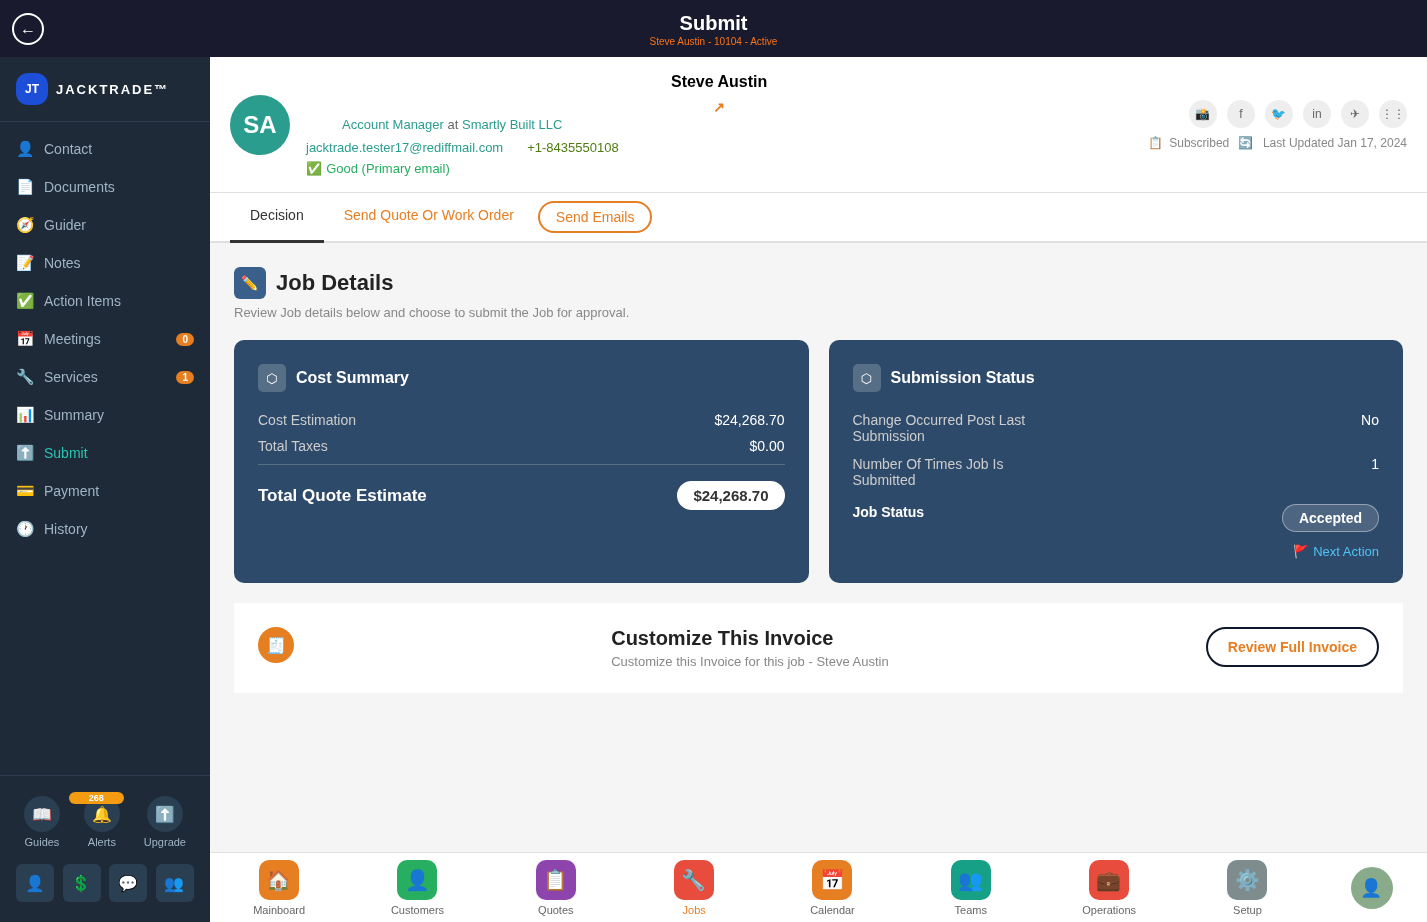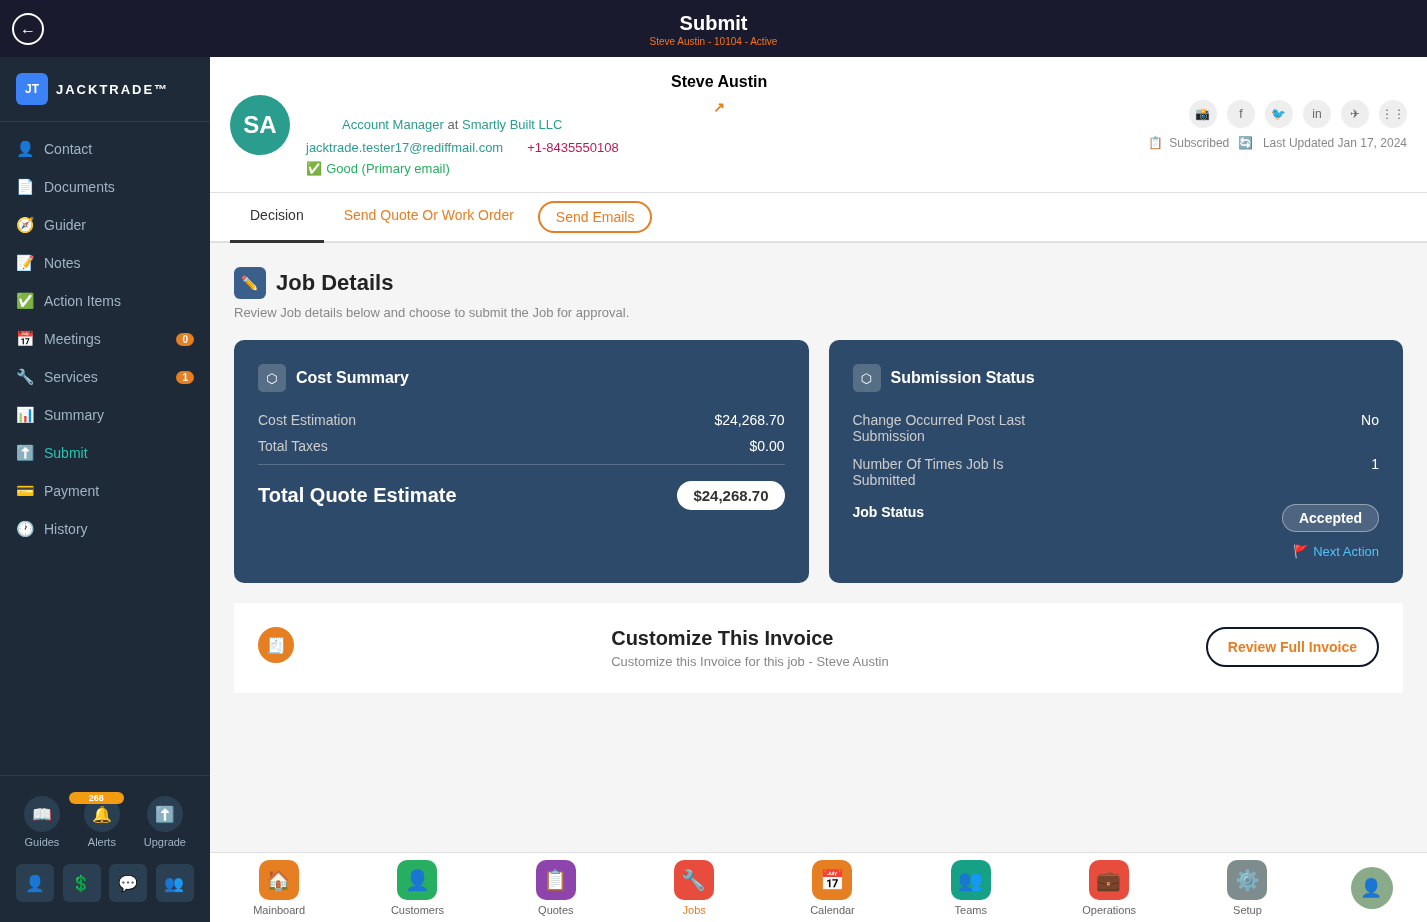--- a/index.html
+++ b/index.html
@@ -41,21 +41,21 @@
       overflow-y: auto;
     }
     .sidebar-logo {
       padding: 16px;
       display: flex;
       align-items: center;
       gap: 8px;
       border-bottom: 1px solid #2d3d4f;
     }
     .logo-icon {
-      width: 32px; height: 32px; background: #3b82f6; border-radius: 6px;
+      width: 32px; height: 32px; background: #1d4ed8; border-radius: 12px;
       display: flex; align-items: center; justify-content: center;
       font-weight: bold; font-size: 12px; color: white;
     }
     .logo-text { font-weight: 700; font-size: 13px; letter-spacing: 2px; color: white; }
 
     .sidebar-nav { flex: 1; padding: 8px 0; }
     .sidebar-item {
       display: flex; align-items: center; padding: 10px 16px;
       cursor: pointer; color: #a0b4c4; font-size: 14px; gap: 10px;
       position: relative;
@@ -122,21 +122,21 @@
       display: flex; align-items: center; justify-content: center;
       font-size: 24px; color: white; font-weight: bold;
     }
     .contact-info { flex: 1; }
     .contact-name { font-size: 16px; font-weight: 600; display: flex; align-items: center; gap: 8px; flex-direction: column; }
     .contact-name .arrow-icon { color: #e67e22; font-size: 14px; }
     .contact-role { font-size: 13px; color: #666; margin-top: 2px; margin-left: 36px; }
     .contact-role span { color: #2a9d8f; }
     .contact-details { display: flex; gap: 24px; margin-top: 8px; font-size: 13px; }
     .contact-email { color: #2a9d8f; }
-    .contact-phone { color: #be185d; }
+    .contact-phone { color: #4d7c0f; }
     .contact-status { color: #27ae60; font-size: 13px; margin-top: 6px; display: flex; align-items: center; gap: 4px; }
     .contact-social { display: flex; gap: 10px; align-items: center; }
     .social-icon { width: 28px; height: 28px; border-radius: 50%; background: #eee; display: flex; align-items: center; justify-content: center; font-size: 12px; color: #666; cursor: pointer; }
     .contact-meta { font-size: 12px; color: #888; text-align: right; display: flex; align-items: center; gap: 6px; }
 
     
     .tabs-bar {
       background: white;
       display: flex;
       border-bottom: 2px solid #e0e0e0;
@@ -184,21 +184,21 @@
       border-radius: 10px;
       padding: 24px;
     }
     .card-header { display: flex; align-items: center; gap: 10px; margin-bottom: 20px; }
     .card-hex-icon { width: 28px; height: 28px; background: rgba(255,255,255,0.2); border-radius: 5px; display: flex; align-items: center; justify-content: center; font-size: 13px; }
     .card-title { font-size: 16px; font-weight: 700; }
     .card-row { display: flex; justify-content: space-between; align-items: center; margin-bottom: 10px; font-size: 14px; }
     .card-label { color: #ccc; }
     .card-value { color: white; }
     .total-row { display: flex; justify-content: space-between; align-items: center; margin-top: 16px; }
-    .total-label { font-weight: 700; font-size: 20px; }
+    .total-label { font-weight: 700; font-size: 17px; }
     .total-badge {
       background: white; color: #333; border-radius: 20px;
       padding: 6px 16px; font-weight: 700; font-size: 15px;
     }
     .status-row { display: flex; justify-content: space-between; align-items: flex-start; margin-bottom: 12px; font-size: 14px; }
     .status-label { color: #ccc; max-width: 180px; }
     .status-val { color: white; text-align: right; }
     .accepted-badge {
       background: rgba(255,255,255,0.15); border: 1px solid rgba(255,255,255,0.4);
       color: white; padding: 5px 16px; border-radius: 20px; font-weight: 600; font-size: 14px;

